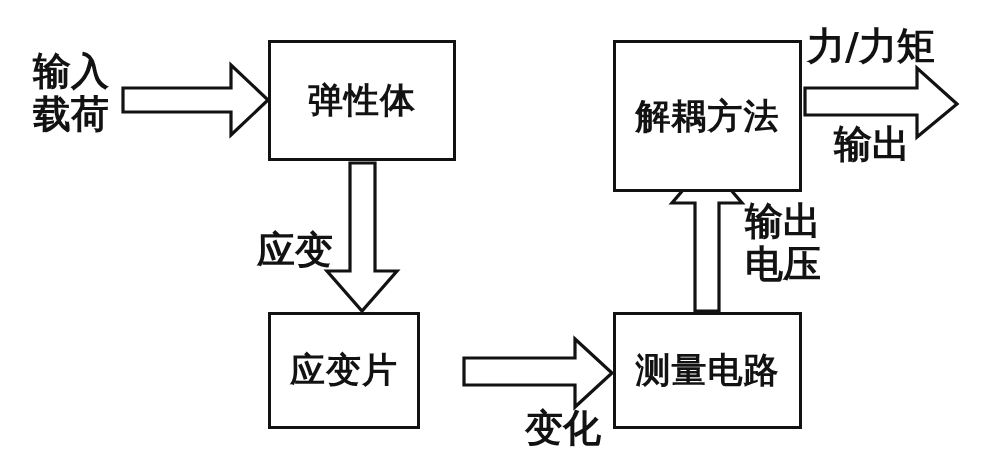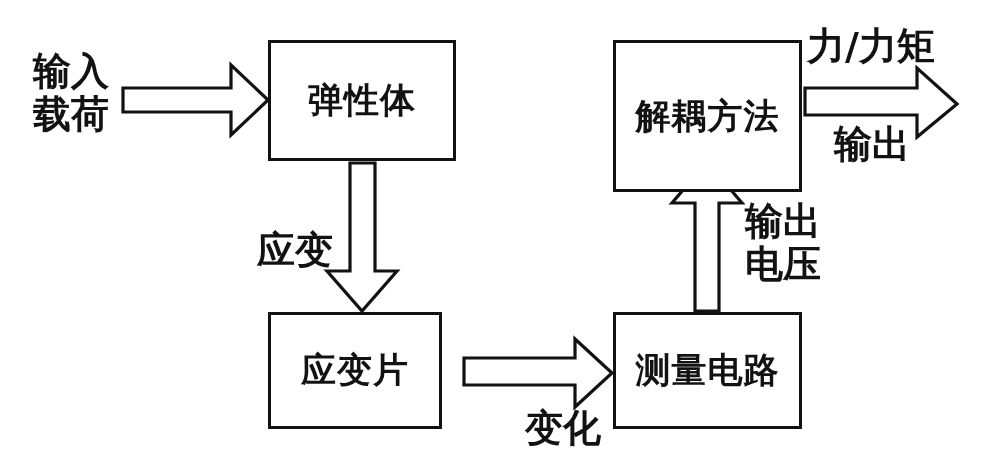--- a/index.html
+++ b/index.html
@@ -75,21 +75,21 @@
   <div class="edge-label" style="left:257px; top:209px;margin-top:21px;">
     <div>应变</div>
   </div>
 
   <div class="arrow" style="left:325px; top:161px; width:76px; height:153px;">
     <svg width="76" height="153" viewBox="0 0 76 153">
       <polygon points="25,2 50,2 50,110 72,110 37,150 2,110 25,110"></polygon>
     </svg>
   </div>
 
-  <div class="node-box" style="left:268px; top:312px; width:174px; height:117px;">
+  <div class="node-box" style="left:268px; top:312px; width:152px; height:117px;">
     <span class="node-label">应变片</span>
   </div>
 
   <div class="edge-label" style="left:490px; top:408px;margin-left:35px;">
     <div>变化</div>
   </div>
 
   <div class="arrow" style="left:462px; top:337px; width:153px; height:72px;">
     <svg width="153" height="72" viewBox="0 0 153 72">
       <polygon points="2,21 113,21 113,2 150,36 113,70 113,48 2,48"></polygon>

